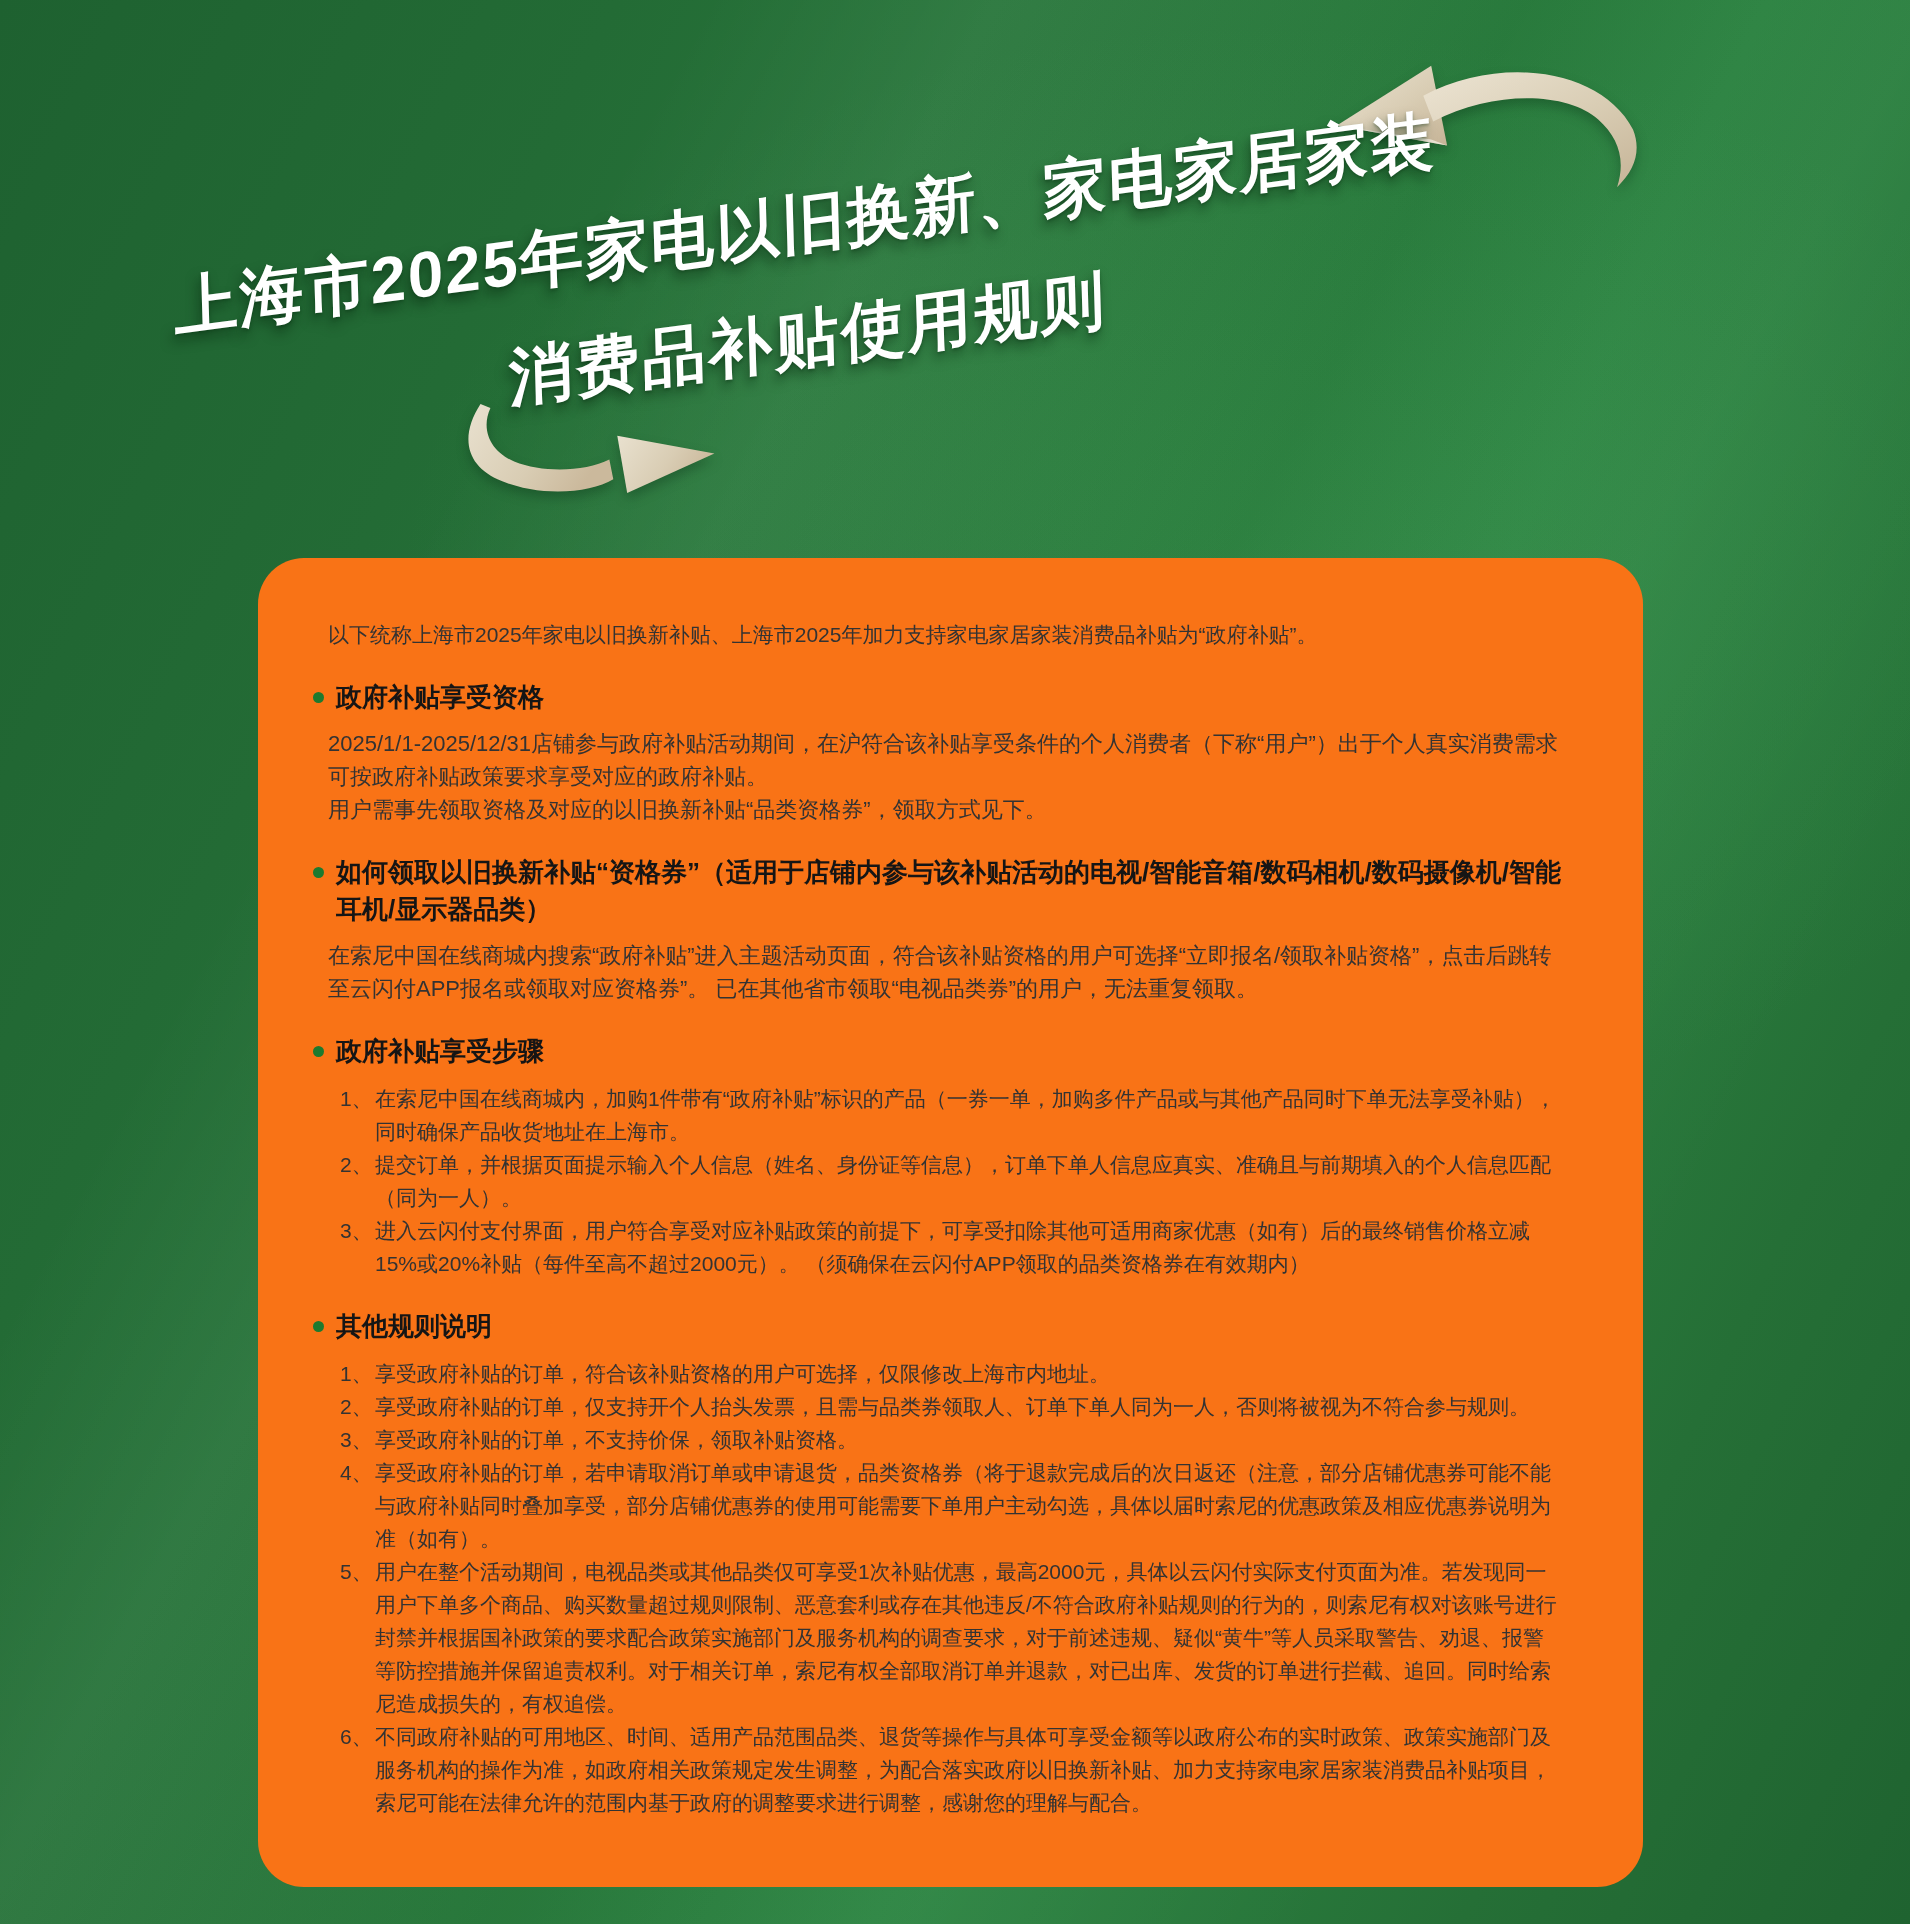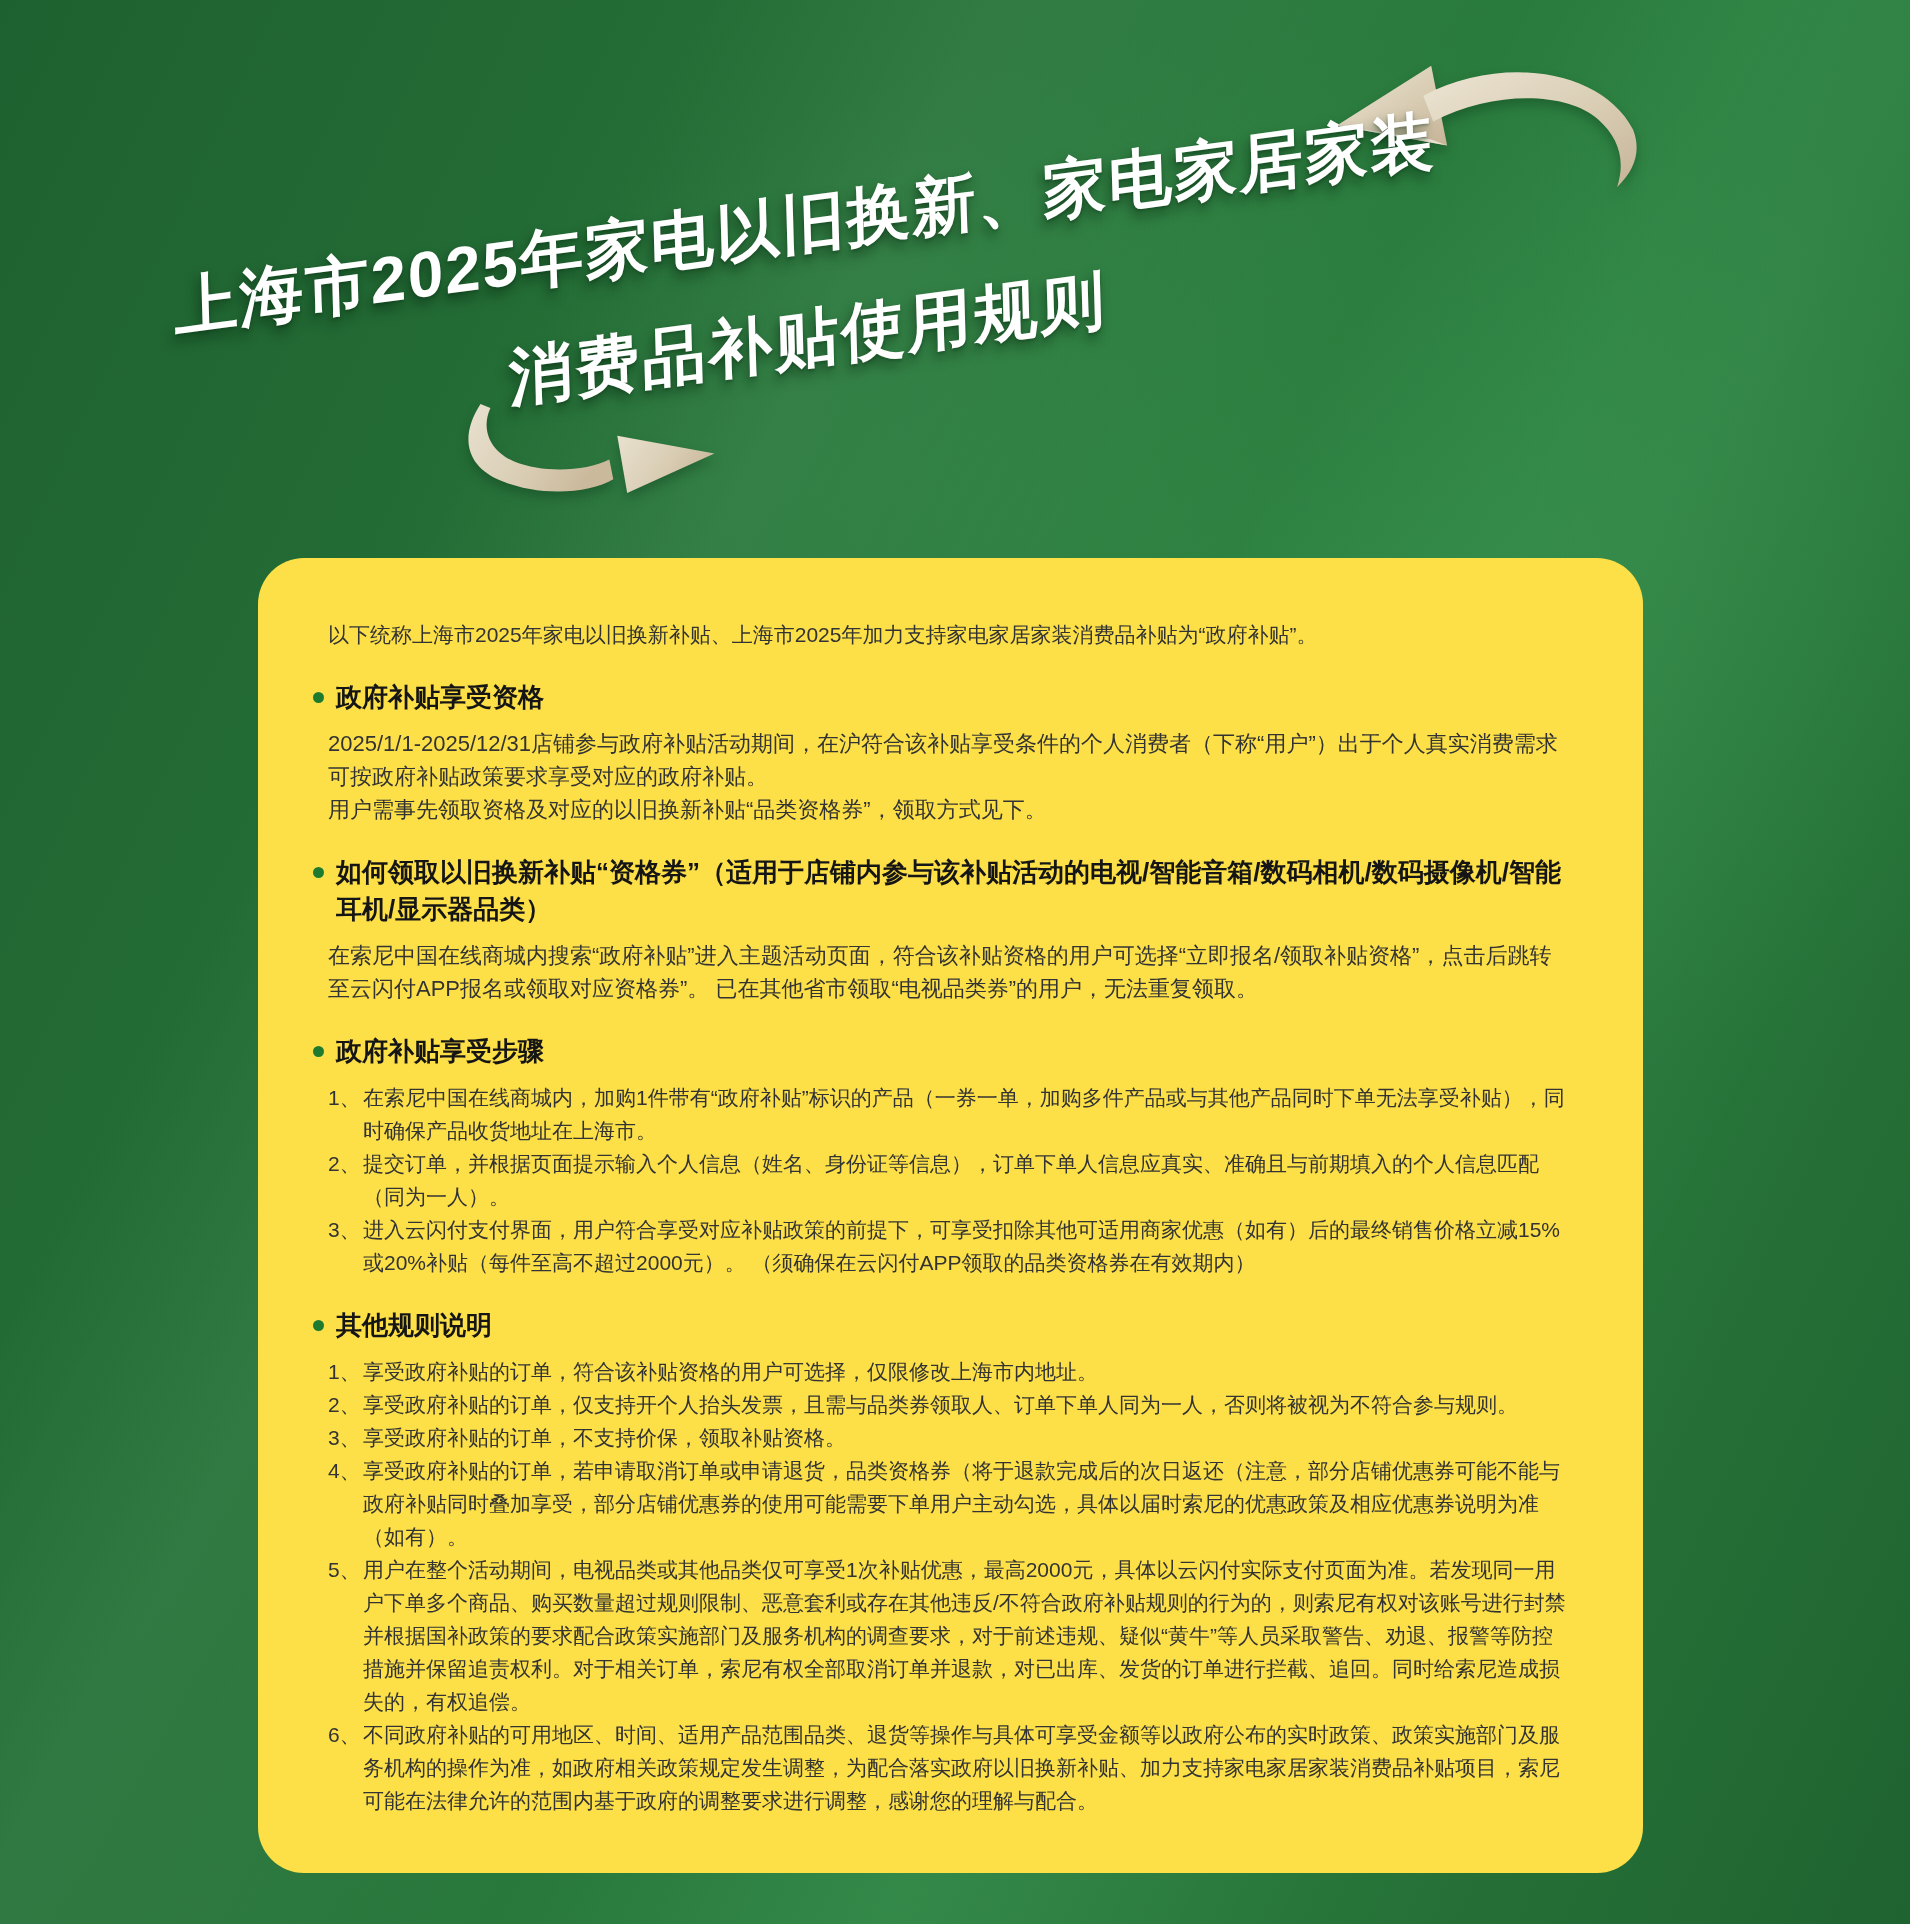--- a/index.html
+++ b/index.html
@@ -23,36 +23,36 @@
   }
   .title .l1{font-size:64px;line-height:90px;white-space:nowrap;letter-spacing:2px;}
   .title .l2{font-size:64px;line-height:90px;white-space:nowrap;letter-spacing:3px;margin-top:24px;}
   
   .arrow{position:absolute;filter:drop-shadow(0 6px 6px rgba(0,30,10,0.28));}
   .arrow-top{left:1282px;top:42px;width:370px;height:167px;}
   .arrow-bottom{left:450px;top:394px;width:284px;height:111px;}
   
   .card{
     position:absolute;left:258px;top:558px;width:1385px;min-height:1231px;
-    background:#fde047;border-radius:46px;box-sizing:border-box;
+    background:#f97316;border-radius:46px;box-sizing:border-box;
     padding:48px 70px 56px 70px;
   }
   .intro{font-size:21px;line-height:33px;color:#333333;margin:12px 0 0 0;}
   .sec{margin-top:28px;position:relative;}
   .sec-head{
     position:relative;font-size:26px;font-weight:bold;color:#151515;
     line-height:37px;margin:8px;
   }
   .dot{
     position:absolute;left:-23px;top:13px;width:11px;height:11px;border-radius:50%;
     background:#1d7a2f;
   }
   .sec-body{margin-top:11px;}
   .sec-body p{font-size:22px;line-height:33px;color:#333333;margin:0;}
-  ol.rule-list{list-style:none;margin:0;padding:0;counter-reset:ruleitem;}
+  ol.rule-list{list-style:none;margin:12px;padding:0;counter-reset:ruleitem;}
   ol.rule-list li{
     counter-increment:ruleitem;position:relative;padding-left:35px;
     font-size:21px;line-height:33px;color:#333333;
   }
   ol.rule-list li::before{
     content:counter(ruleitem) "\3001";
     position:absolute;left:0;top:0;color:#333333;
   }
 </style>
 </head>

